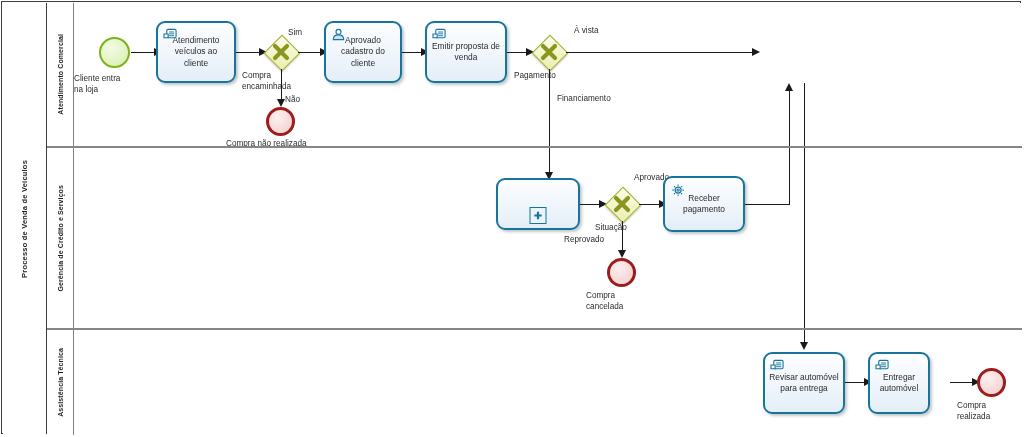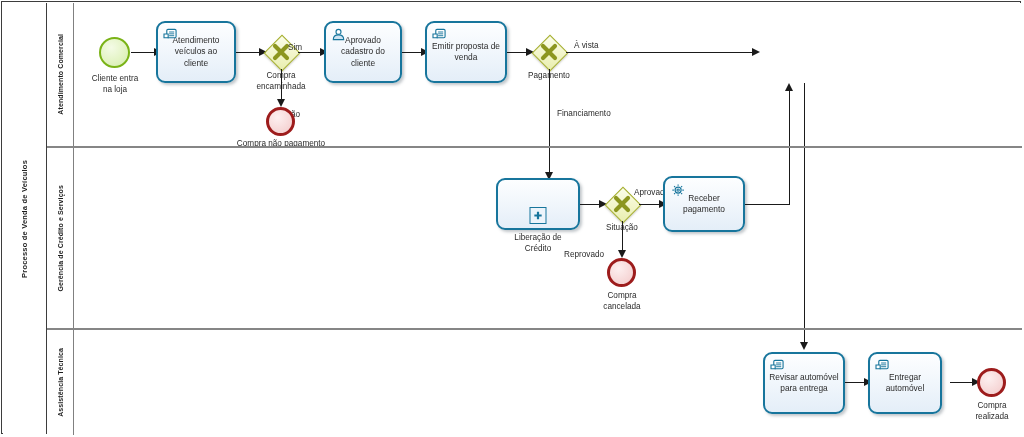--- a/index.html
+++ b/index.html
@@ -48,22 +48,22 @@
   
   .ln{position:absolute;background:#1a1a1a;}
   .lnh{height:1.4px;}
   .lnv{width:1.4px;}
   .arw{position:absolute;width:0;height:0;}
   .arw-r{border-top:4.5px solid transparent;border-bottom:4.5px solid transparent;border-left:8px solid #1a1a1a;}
   .arw-d{border-left:4.5px solid transparent;border-right:4.5px solid transparent;border-top:8px solid #1a1a1a;}
   .arw-u{border-left:4.5px solid transparent;border-right:4.5px solid transparent;border-bottom:8px solid #1a1a1a;}
 
   
-  .lbl{position:absolute;font-size:8.2px;color:#2b2b2b;line-height:11px;text-align:center;white-space:pre-line;}
-  .lbl-l{text-align:right;white-space:nowrap;margin-top:15px;}
+  .lbl{position:absolute;font-size:8.2px;color:#2b2b2b;line-height:11px;white-space:pre-line;}
+  .lbl-l{text-align:right;white-space:nowrap;}
 </style>
 </head>
 <body>
 
 <div id="canvas">
 
   <div class="pool">
 
     <div class="pool-title">
       <span>Processo de Venda de Veículos</span>
@@ -111,21 +111,21 @@
 
         <div class="ln lnh" style="left:224px;top:49px;width:25px;"></div>
         <div class="arw arw-r" style="left:246px;top:45px;"></div>
         <div class="lbl lbl-l" style="left:214px;top:24px;">Sim</div>
 
         <div class="ln lnv" style="left:206.5px;top:66px;height:34px;"></div>
         <div class="arw arw-d" style="left:203px;top:96px;"></div>
         <div class="lbl lbl-l" style="left:211px;top:91px;">Não</div>
 
         <div class="ev ev-end" style="left:192px;top:104px;width:29px;height:29px;"></div>
-        <div class="lbl" style="left:152px;top:135px;width:110px;">Compra não pagamento</div>
+        <div class="lbl" style="left:152px;top:135px;width:110px;">Compra não realizada</div>
 
         <div class="task" style="left:250px;top:18px;width:78px;height:62px;">
           <span class="ticon">
             <svg viewBox="0 0 16 14" width="15" height="13">
               <circle cx="8" cy="4.2" r="2.7" fill="#ffffff" stroke="#17759c" stroke-width="1.2"></circle>
               <path d="M2.4 12.5 C2.4 8.6 5 7.4 8 7.4 C11 7.4 13.6 8.6 13.6 12.5 Z" fill="#cfe4f2" stroke="#17759c" stroke-width="1.2"></path>
             </svg>
           </span>
           <span class="tlabel">Aprovado
 cadastro do
@@ -186,22 +186,20 @@
         <div class="ln lnv" style="left:474.5px;top:0px;height:27px;"></div>
         <div class="arw arw-d" style="left:471px;top:24px;"></div>
 
         <div class="subproc" style="left:422px;top:30px;width:84px;height:52px;">
           <span class="plusbox">
             <svg viewBox="0 0 12 12" width="11" height="11">
               <path d="M6 2 V10 M2 6 H10" stroke="#17759c" stroke-width="2.4" stroke-linecap="butt"></path>
             </svg>
           </span>
         </div>
-        <div class="lbl" style="left:420px;top:84px;width:88px;">Liberação de
-Crédito</div>
 
         <div class="ln lnh" style="left:506px;top:56px;width:23px;"></div>
         <div class="arw arw-r" style="left:525px;top:52px;"></div>
 
         <div class="gw" style="left:531px;top:39px;">
           <div class="dia"></div>
           <svg class="xm" viewBox="0 0 34 34">
             <path d="M11 11 L23 23 M23 11 L11 23" stroke="#8c961f" stroke-width="4.2" stroke-linecap="round"></path>
           </svg>
         </div>
@@ -262,21 +260,21 @@
             </svg>
           </span>
           <span class="tlabel">Revisar
 automóvel para
 entrega</span>
         </div>
 
         <div class="ln lnh" style="left:771px;top:52px;width:22px;"></div>
         <div class="arw arw-r" style="left:790px;top:48px;"></div>
 
-        <div class="task" style="left:794px;top:22px;width:74px;height:62px;">
+        <div class="task" style="left:794px;top:22px;width:62px;height:62px;">
           <span class="ticon">
             <svg viewBox="0 0 16 14" width="15" height="13">
               <rect x="4" y="1.5" width="10" height="9" rx="1.3" fill="#ffffff" stroke="#17759c" stroke-width="1.2"></rect>
               <line x1="6.5" y1="4.3" x2="12" y2="4.3" stroke="#17759c" stroke-width="1"></line>
               <line x1="6.5" y1="6.3" x2="12" y2="6.3" stroke="#17759c" stroke-width="1"></line>
               <line x1="6.5" y1="8.3" x2="12" y2="8.3" stroke="#17759c" stroke-width="1"></line>
               <path d="M1 6.5 h4.5 v4 h-4.5 z" fill="#ffffff" stroke="#17759c" stroke-width="1.2"></path>
             </svg>
           </span>
           <span class="tlabel">Entregar

